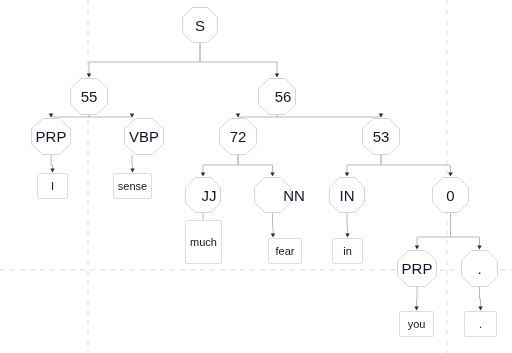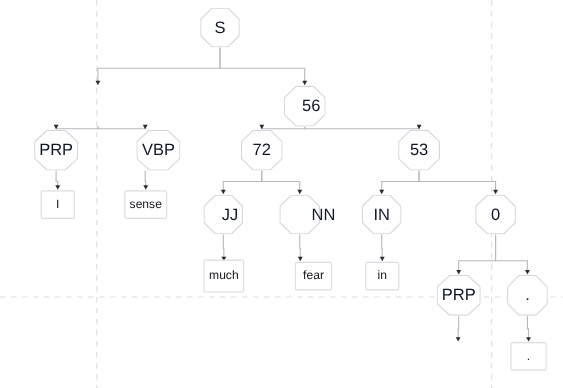--- a/index.html
+++ b/index.html
@@ -158,20 +158,26 @@
         <path d="M 478.3 306.5 L 482.7 306.5 L 480.5 310.5 Z" fill="#2b2b33" stroke="none"></path>
       </g>
     </svg>
   <div id="node-layer">
       <div class="node internal" style="left: 182px; top: 7px; width: 36px; height: 36px; font-size: 15px; border: none; clip-path: none;">
         <svg class="oct-svg" width="36" height="36">
           <polygon points="10.5444,0.5 25.4556,0.5 35.5,10.5444 35.5,25.4556 25.4556,35.5 10.5444,35.5 0.5,25.4556 0.5,10.5444" fill="#ffffff" stroke="#d5d5dd" stroke-width="1"></polygon>
         </svg>
         <span class="node-text">S</span>
       </div>
+      <div class="node internal" style="left: 70px; top: 78px; width: 38px; height: 37px; font-size: 15px; border: none; clip-path: none;">
+        <svg class="oct-svg" width="38" height="37">
+          <polygon points="11.1302,0.5 26.869799999999998,0.5 37.5,10.837299999999999 37.5,26.1627 26.869799999999998,36.5 11.1302,36.5 0.5,26.1627 0.5,10.837299999999999" fill="#ffffff" stroke="#d5d5dd" stroke-width="1"></polygon>
+        </svg>
+        <span class="node-text">55</span>
+      </div>
       <div class="node internal" style="left: 258px; top: 78px; width: 50px; height: 37px; font-size: 15px; border: none; clip-path: none; text-align: center;">
         <svg class="oct-svg" width="38" height="37">
           <polygon points="11.1302,0.5 26.869799999999998,0.5 37.5,10.837299999999999 37.5,26.1627 26.869799999999998,36.5 11.1302,36.5 0.5,26.1627 0.5,10.837299999999999" fill="#ffffff" stroke="#d5d5dd" stroke-width="1"></polygon>
         </svg>
         <span class="node-text">56</span>
       </div>
       <div class="node internal" style="left: 31px; top: 118px; width: 40px; height: 37px; font-size: 15px; border: none; clip-path: none;">
         <svg class="oct-svg" width="40" height="37">
           <polygon points="11.716,0.5 28.284,0.5 39.5,10.837299999999999 39.5,26.1627 28.284,36.5 11.716,36.5 0.5,26.1627 0.5,10.837299999999999" fill="#ffffff" stroke="#d5d5dd" stroke-width="1"></polygon>
         </svg>
@@ -230,26 +236,29 @@
           <polygon points="10.837299999999999,0.5 26.1627,0.5 36.5,10.837299999999999 36.5,26.1627 26.1627,36.5 10.837299999999999,36.5 0.5,26.1627 0.5,10.837299999999999" fill="#ffffff" stroke="#d5d5dd" stroke-width="1"></polygon>
         </svg>
         <span class="node-text">.</span>
       </div>
       <div class="node leaf" style="left: 37px; top: 173px; width: 31px; height: 26px; font-size: 11px;">
         <span class="node-text">I</span>
       </div>
       <div class="node leaf" style="left: 113px; top: 173px; width: 39px; height: 26px; font-size: 11px;">
         <span class="node-text">sense</span>
       </div>
-      <div class="node leaf" style="left: 185px; top: 236px; width: 37px; height: 30px; font-size: 11px;">
+      <div class="node leaf" style="left: 185px; top: 220px; width: 37px; height: 44px; font-size: 11px;">
         <span class="node-text">much</span>
       </div>
       <div class="node leaf" style="left: 268px; top: 238px; width: 34px; height: 26px; font-size: 11px;">
         <span class="node-text">fear</span>
       </div>
       <div class="node leaf" style="left: 332px; top: 238px; width: 31px; height: 26px; font-size: 11px;">
         <span class="node-text">in</span>
+      </div>
+      <div class="node leaf" style="left: 399px; top: 311px; width: 35px; height: 26px; font-size: 11px;">
+        <span class="node-text">you</span>
       </div>
       <div class="node leaf" style="left: 464px; top: 311px; width: 33px; height: 26px; font-size: 11px;">
         <span class="node-text">.</span>
       </div>
     </div>
 </div>
 
 </body></html>

